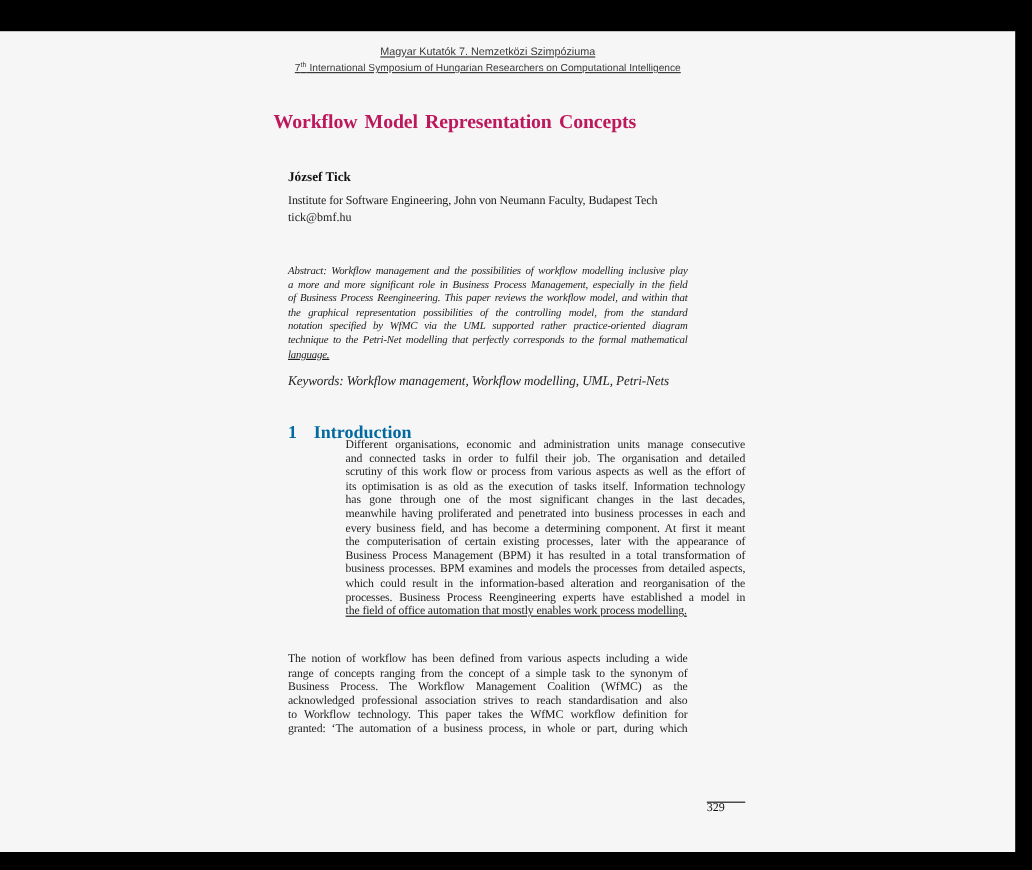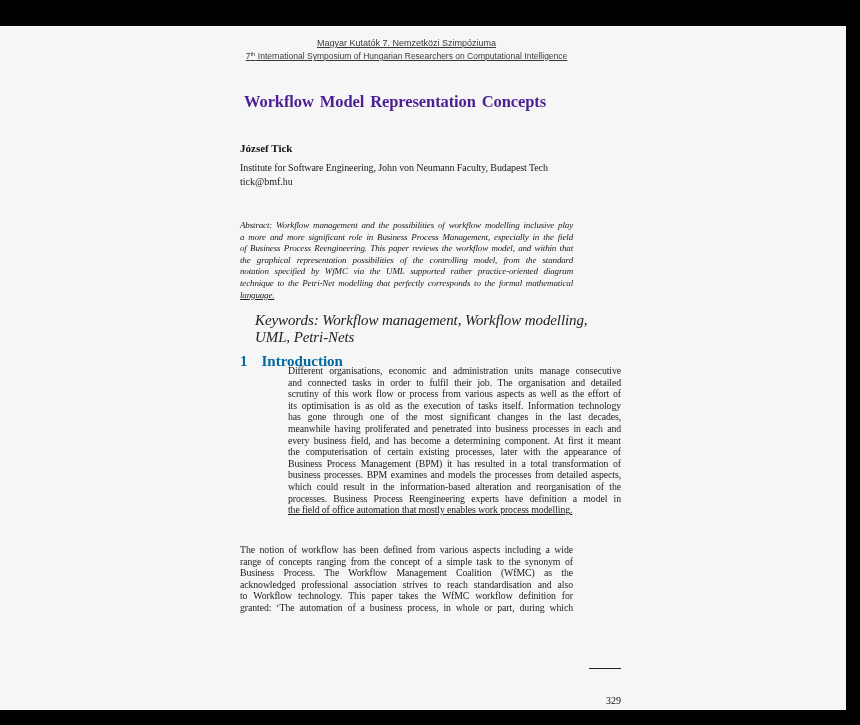--- a/index.html
+++ b/index.html
@@ -24,54 +24,54 @@
     left: 240px; width: 333px; text-align: center;
     font-family: "Liberation Sans", "DejaVu Sans", sans-serif;
     color: #3a3a3a;
     text-decoration: underline;
   }
   #head1 { top: 38px;  font-size: 9px; }
   #head2 { top: 51px;  font-size: 8.5px; }
   #head2 sup { font-size: 6px; vertical-align: 3px; }
 
   #title {
-    left: 244px; top: 92px; width: 420px;
+    left: 228px; top: 92px; width: 420px;
     font-size: 16.5px; font-weight: bold; word-spacing: 2px;
-    letter-spacing: -0.1px; color: #4c1d95;
+    letter-spacing: -0.1px; color: #be185d;
   }
 
   #author { left: 240px; top: 142px; font-size: 11px; font-weight: bold; color: #111; }
   #affil  { left: 240px; top: 162px; font-size: 10px; letter-spacing: -0.1px; }
   #email  { left: 240px; top: 176px; font-size: 10px; text-align: center; }
 
   #abstract {
     left: 240px; top: 220px; width: 333px;
     font-size: 9px; font-style: italic; line-height: 11.6px;
     letter-spacing: -0.15px; color: #222;
   }
   #keywords {
     left: 240px; top: 312px; width: 333px;
-    font-size: 15px; font-style: italic; letter-spacing: -0.1px; color: #222; margin-left: 15px;
+    font-size: 11px; font-style: italic; letter-spacing: -0.1px; color: #222;
   }
 
   #sec-heading { left: 240px; top: 353px; font-size: 15px; font-weight: bold; color: #0369a1; }
   #sec-heading .sec-title { margin-left: 14px; }
 
   .bodypara {
     left: 240px; width: 333px;
     font-size: 9.8px; line-height: 11.6px; letter-spacing: -0.1px; color: #1c1c1c;
   }
   #para1 { top: 365px; margin-left: 48px; }
   #para2 { top: 544px; }
 
   .jline { text-align: justify; text-align-last: justify; white-space: normal; }
   .jline.lastline { text-align-last: left; text-decoration: underline; }
 
   #pagenum-rule { left: 589px; top: 668px; width: 32px; height: 1px; background: #222; }
-  #pagenum { left: 589px; top: 695px; width: 32px; text-align: right; font-size: 10px; color: #111; }
+  #pagenum { left: 589px; top: 668px; width: 32px; text-align: left; font-size: 10px; color: #111; }
 </style>
 </head>
 <body>
 
 <div class="abs bar" id="bar-top"></div>
 <div class="abs bar" id="bar-bottom"></div>
 <div class="abs bar" id="bar-right"></div>
 
 <div class="abs runhead" id="head1">Magyar Kutatók 7. Nemzetközi Szimpóziuma</div>
 <div class="abs runhead" id="head2"><span>7</span><sup>th</sup><span> International Symposium of Hungarian Researchers on Computational Intelligence</span></div>
@@ -98,21 +98,21 @@
     <div class="jline">and connected tasks in order to fulfil their job. The organisation and detailed</div>
     <div class="jline">scrutiny of this work flow or process from various aspects as well as the effort of</div>
     <div class="jline">its optimisation is as old as the execution of tasks itself. Information technology</div>
     <div class="jline">has gone through one of the most significant changes in the last decades,</div>
     <div class="jline">meanwhile having proliferated and penetrated into business processes in each and</div>
     <div class="jline">every business field, and has become a determining component. At first it meant</div>
     <div class="jline">the computerisation of certain existing processes, later with the appearance of</div>
     <div class="jline">Business Process Management (BPM) it has resulted in a total transformation of</div>
     <div class="jline">business processes. BPM examines and models the processes from detailed aspects,</div>
     <div class="jline">which could result in the information-based alteration and reorganisation of the</div>
-    <div class="jline">processes. Business Process Reengineering experts have definition a model in</div>
+    <div class="jline">processes. Business Process Reengineering experts have established a model in</div>
     <div class="jline lastline">the field of office automation that mostly enables work process modelling.</div>
   </div>
 <div class="abs bodypara" id="para2">
     <div class="jline">The notion of workflow has been defined from various aspects including a wide</div>
     <div class="jline">range of concepts ranging from the concept of a simple task to the synonym of</div>
     <div class="jline">Business Process. The Workflow Management Coalition (WfMC) as the</div>
     <div class="jline">acknowledged professional association strives to reach standardisation and also</div>
     <div class="jline">to Workflow technology. This paper takes the WfMC workflow definition for</div>
     <div class="jline">granted: ‘The automation of a business process, in whole or part, during which</div>
   </div>

